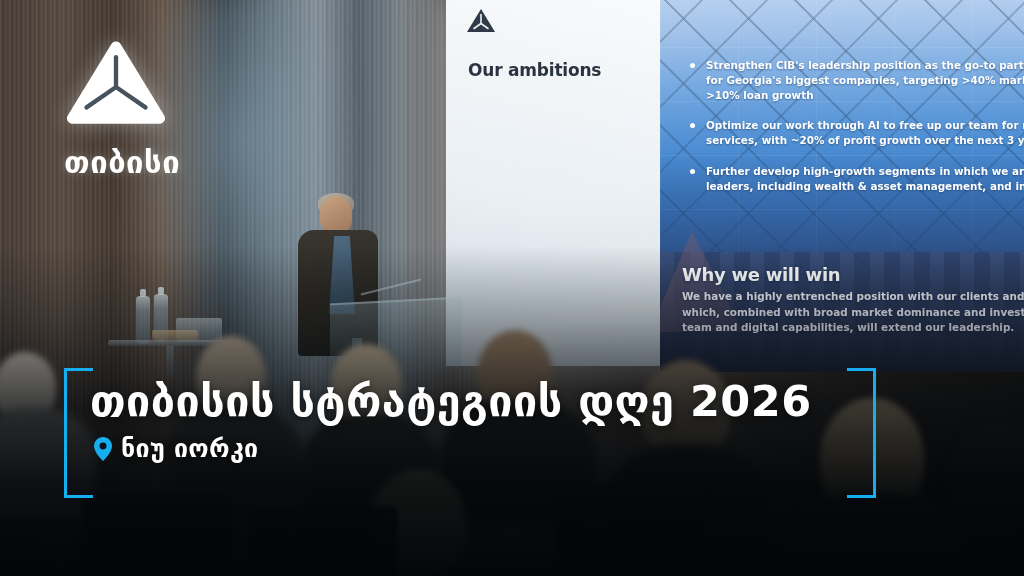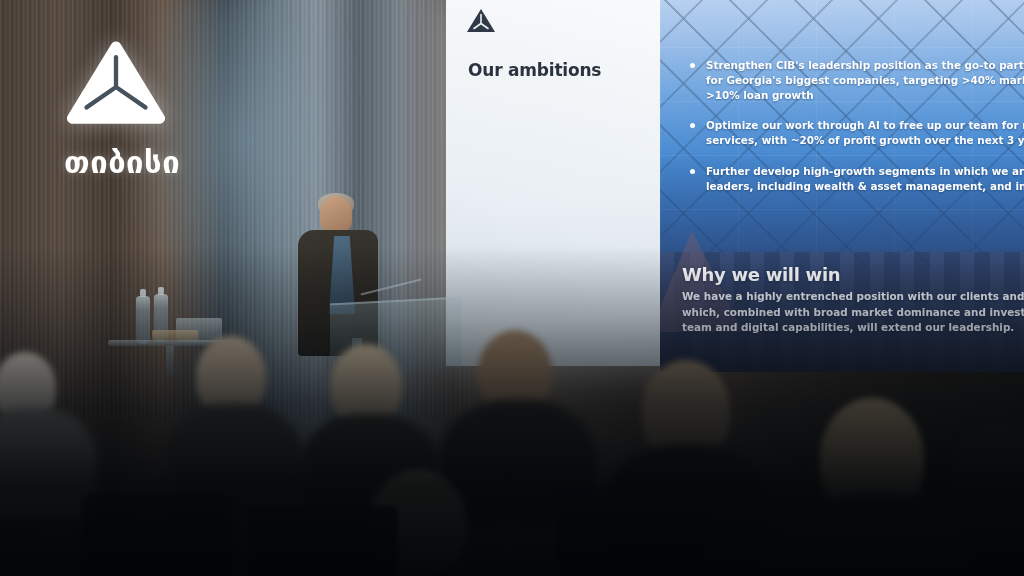--- a/index.html
+++ b/index.html
@@ -500,14 +500,26 @@
   <div class="brand">
     <svg class="brand-mark" viewBox="0 0 120 106">
       <path d="M60 4 C63 4 65 6 66 8 L116 90 C118 94 115 99 110 99 L10 99 C5 99 2 94 4 90 L54 8 C55 6 57 4 60 4 Z" fill="#ffffff"></path>
       <path d="M60 22 L60 56" stroke="#47525f" stroke-width="5" stroke-linecap="round"></path>
       <path d="M58 58 L26 80" stroke="#47525f" stroke-width="5" stroke-linecap="round"></path>
       <path d="M62 58 L94 80" stroke="#47525f" stroke-width="5" stroke-linecap="round"></path>
     </svg>
     <div class="brand-word">თიბისი</div>
   </div>
 
+  <div class="lockup">
+    <div class="bracket-l"></div>
+    <div class="bracket-r"></div>
+    <div class="headline">თიბისის სტრატეგიის დღე 2026</div>
+    <div class="venue">
+      <svg class="pin-icon" viewBox="0 0 24 32">
+        <path d="M12 0 C5.4 0 0 5.4 0 12 C0 21 12 32 12 32 C12 32 24 21 24 12 C24 5.4 18.6 0 12 0 Z" fill="#17AEEF"></path>
+        <circle cx="12" cy="12" r="4.6" fill="#0a1118"></circle>
+      </svg>
+      <div class="venue-text">ნიუ იორკი</div>
+    </div>
+  </div>
 
 </div>
 
 </body></html>

